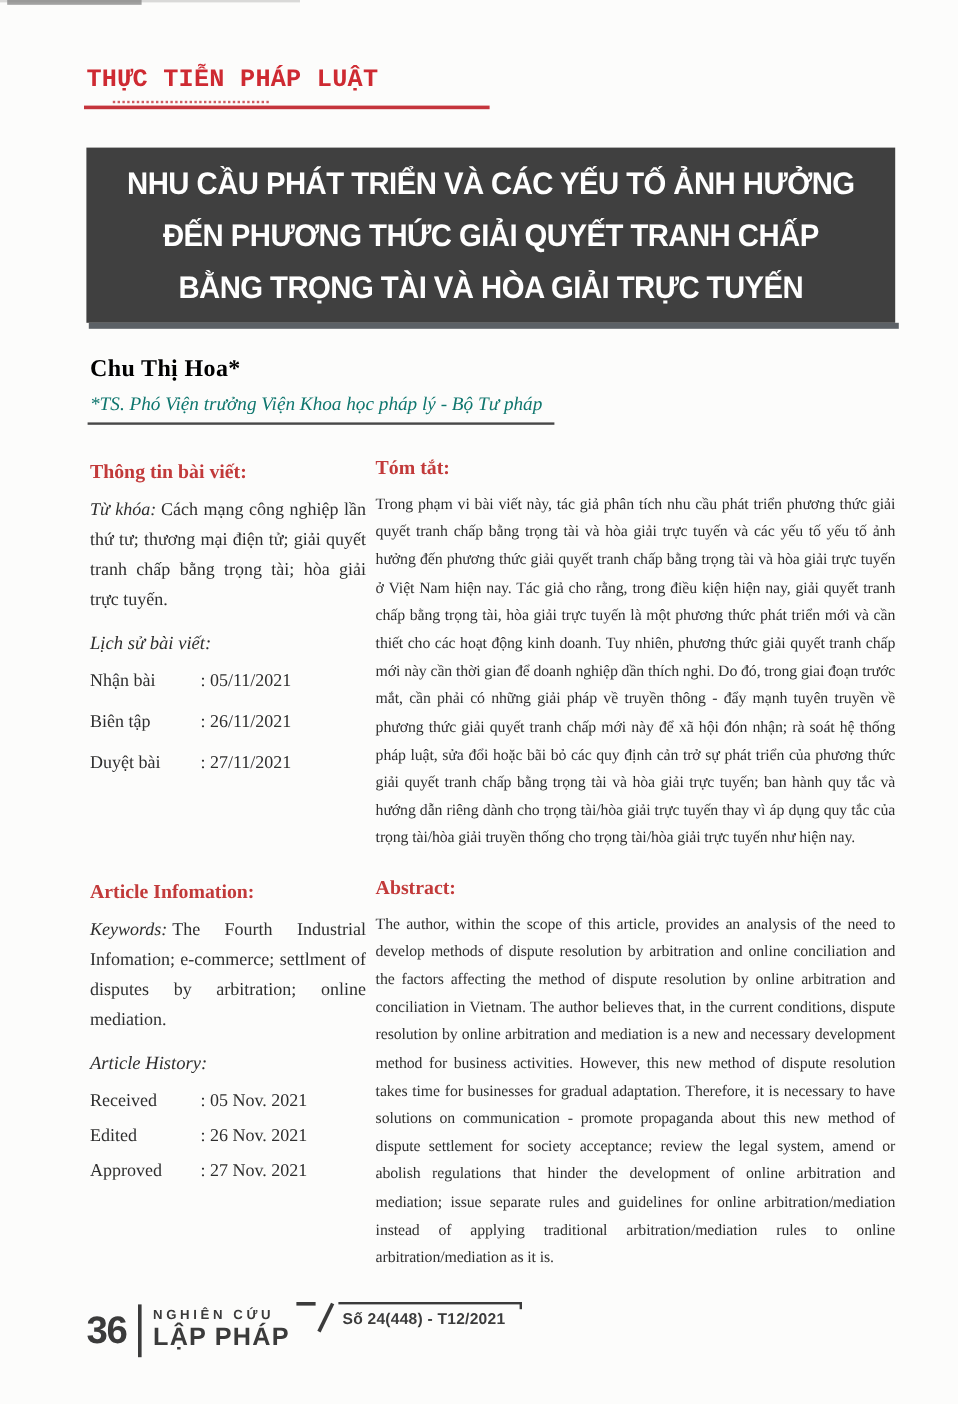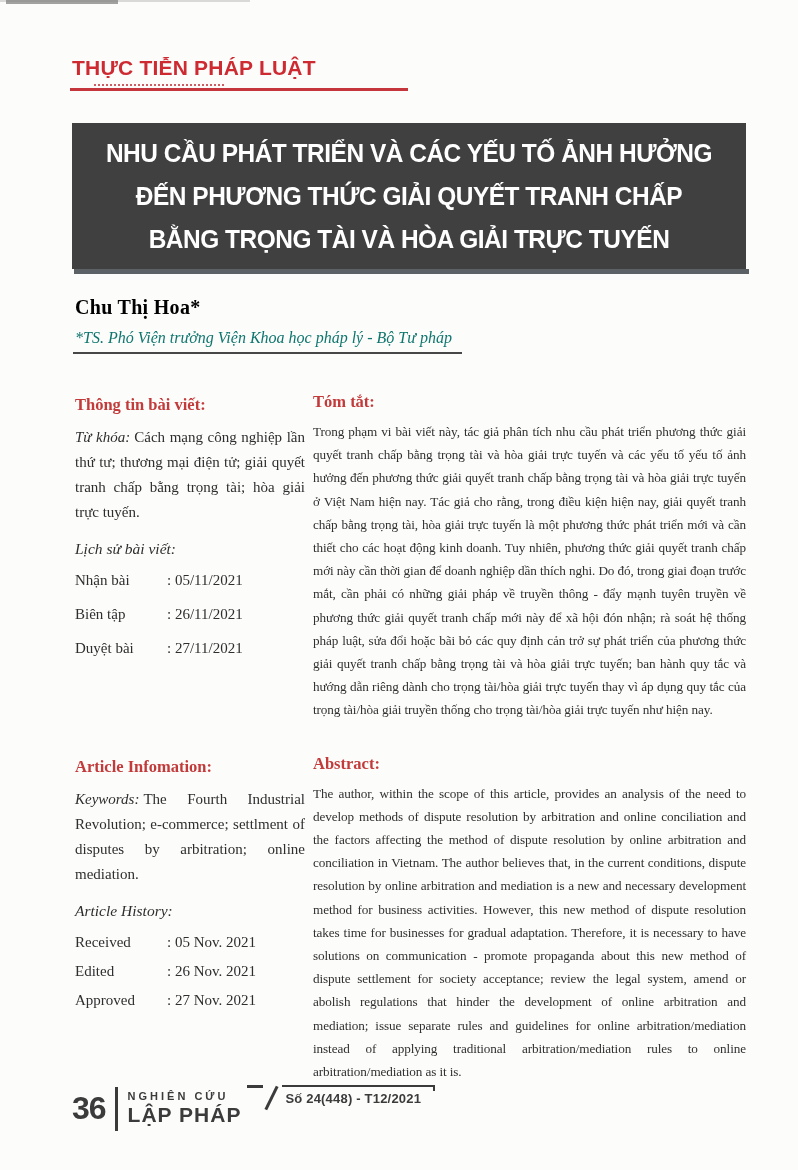--- a/index.html
+++ b/index.html
@@ -8,21 +8,21 @@
     background:#fcfcfb; overflow:hidden;
     font-family:"Liberation Serif","DejaVu Serif",serif;
     color:#2e2e2e;
   }
   .artifact-strip { position:absolute; top:0; left:6px; width:112px; height:4px; background:#555; opacity:.55; }
   .artifact-strip2 { position:absolute; top:0; left:0; width:250px; height:2px; background:#888; opacity:.3; }
 
   
   .category {
     position:absolute; left:72px; top:56px;
-    font-family:Liberation Sans, sans-serif;
+    font-family:Liberation Mono, monospace;
     font-weight:700; font-size:21px; letter-spacing:.2px; color:#ce2a32;
   }
   .category-rule { position:absolute; left:70px; top:88px; width:338px; height:3px; background:#c5353c; }
   .category-dots { position:absolute; left:94px; top:84px; width:130px; border-top:2px dotted #c5353c; opacity:.8; }
 
   
   .title-box {
     position:absolute; left:72px; top:123px; width:674px; height:146px;
     background:#404040; text-align:center; padding-top:9px; box-sizing:border-box;
   }
@@ -43,21 +43,21 @@
     font-style:italic; font-size:16px; color:#0f766e;
     border-bottom:2px solid #474747; padding:0 10px 5px 2px;
   }
 
   
   .content {
     position:absolute; left:75px; top:378px; width:671px;
     display:grid; grid-template-columns:230px 433px; column-gap:8px; row-gap:18px;
   }
   .sec-heading {
-    font-weight:700; font-size:16.5px; color:#c23a3a; margin:14px 0 8px 0;
+    font-weight:700; font-size:16.5px; color:#c23a3a; margin:2px 0 8px 0;
   }
   .small-col { font-size:15px; line-height:25px; }
   .small-col p { margin:0; text-align:justify; }
   .ital { font-style:italic; margin-right:4px; }
   .hist-title { font-style:italic; font-size:15.5px; margin:11px 0 7px 0; }
   .hist-row { display:flex; font-size:15px; }
   .hist-row.vn { margin-bottom:9px; }
   .hist-row.en { margin-bottom:4px; }
   .hist-label { width:92px; flex:0 0 92px; }
   .big-col p {
@@ -120,21 +120,21 @@
     </div>
   </div>
 
   <div class="big-col">
     <div class="sec-heading">Tóm tắt:</div>
     <p>Trong phạm vi bài viết này, tác giả phân tích nhu cầu phát triển phương thức giải quyết tranh chấp bằng trọng tài và hòa giải trực tuyến và các yếu tố yếu tố ảnh hưởng đến phương thức giải quyết tranh chấp bằng trọng tài và hòa giải trực tuyến ở Việt Nam hiện nay. Tác giả cho rằng, trong điều kiện hiện nay, giải quyết tranh chấp bằng trọng tài, hòa giải trực tuyến là một phương thức phát triển mới và cần thiết cho các hoạt động kinh doanh. Tuy nhiên, phương thức giải quyết tranh chấp mới này cần thời gian để doanh nghiệp dần thích nghi. Do đó, trong giai đoạn trước mắt, cần phải có những giải pháp về truyền thông - đẩy mạnh tuyên truyền về phương thức giải quyết tranh chấp mới này để xã hội đón nhận; rà soát hệ thống pháp luật, sửa đổi hoặc bãi bỏ các quy định cản trở sự phát triển của phương thức giải quyết tranh chấp bằng trọng tài và hòa giải trực tuyến; ban hành quy tắc và hướng dẫn riêng dành cho trọng tài/hòa giải trực tuyến thay vì áp dụng quy tắc của trọng tài/hòa giải truyền thống cho trọng tài/hòa giải trực tuyến như hiện nay.</p>
   </div>
 
   <div class="small-col">
     <div class="sec-heading">Article Infomation:</div>
-    <p><span class="ital">Keywords:</span><span>The Fourth Industrial Revolution; e-commerce; settlment of disputes by arbitration; online mediation.</span></p>
+    <p><span class="ital">Keywords:</span><span>The Fourth Industrial Infomation; e-commerce; settlment of disputes by arbitration; online mediation.</span></p>
     <div class="hist-title">Article History:</div>
     <div class="hist-row en">
       <span class="hist-label">Received</span>
       <span>: 05 Nov. 2021</span>
     </div>
     <div class="hist-row en">
       <span class="hist-label">Edited</span>
       <span>: 26 Nov. 2021</span>
     </div>
     <div class="hist-row en">

